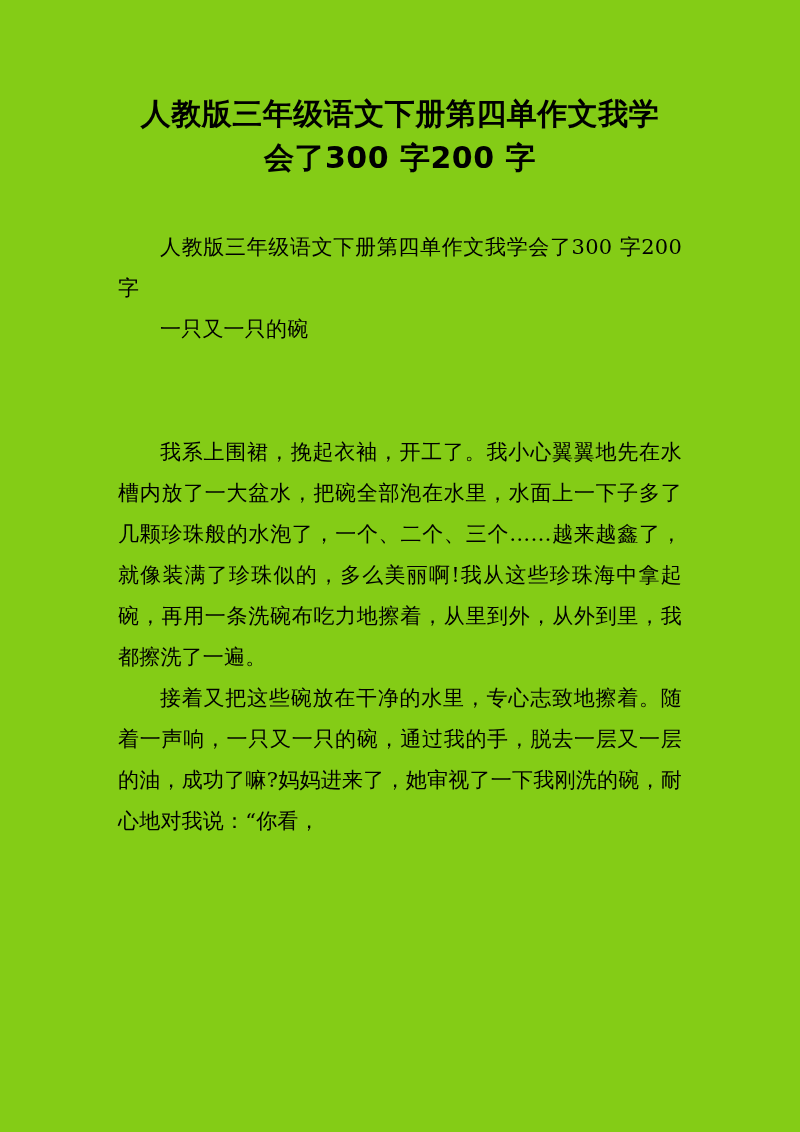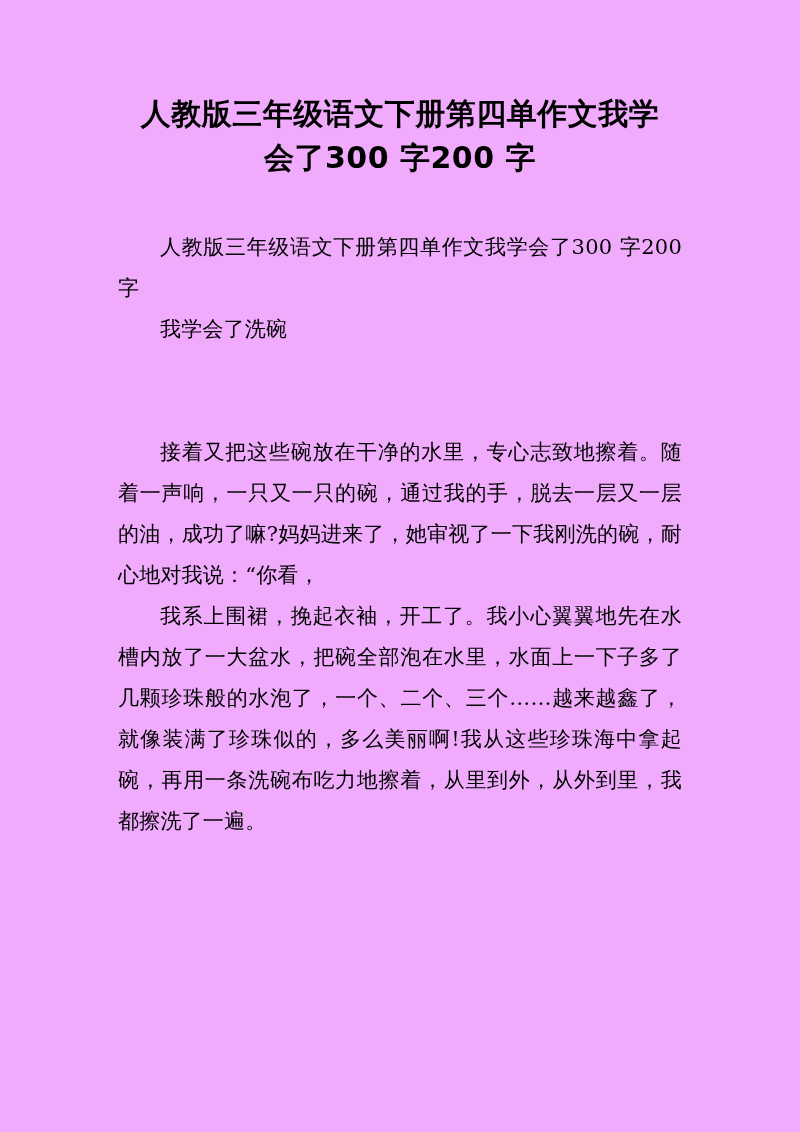--- a/index.html
+++ b/index.html
@@ -13,21 +13,21 @@
     font-family: "DejaVu Serif", "Liberation Serif", serif;
     color: #000000;
     overflow: hidden;
   }
   .page {
     position: relative;
     width: 800px;
     height: 1132px;
     box-sizing: border-box;
     padding: 0;
-    background: #f0abfc;
+    background: #84cc16;
   }
   .doc-title {
     margin: 0;
     padding: 92px 130px 0 130px;
     font-family: "DejaVu Sans", "Liberation Sans", sans-serif;
     font-weight: bold;
     font-size: 30px;
     line-height: 1.45;
     text-align: center;
     letter-spacing: 0.5px;
@@ -57,26 +57,26 @@
 <body>
 
 <div class="page">
 
   <h1 class="doc-title">人教版三年级语文下册第四单作文我学会了300 字200 字</h1>
 
   <div class="body-block">
 
     <p class="para indent">人教版三年级语文下册第四单作文我学会了300 字200 字</p>
 
-    <p class="para indent">我学会了洗碗</p>
+    <p class="para indent">一只又一只的碗</p>
 
     <div class="spacer"></div>
 
 
     <div class="spacer"></div>
 
+    <p class="para indent">我系上围裙，挽起衣袖，开工了。我小心翼翼地先在水槽内放了一大盆水，把碗全部泡在水里，水面上一下子多了几颗珍珠般的水泡了，一个、二个、三个……越来越鑫了，就像装满了珍珠似的，多么美丽啊!我从这些珍珠海中拿起碗，再用一条洗碗布吃力地擦着，从里到外，从外到里，我都擦洗了一遍。</p>
+
     <p class="para indent">接着又把这些碗放在干净的水里，专心志致地擦着。随着一声响，一只又一只的碗，通过我的手，脱去一层又一层的油，成功了嘛?妈妈进来了，她审视了一下我刚洗的碗，耐心地对我说：“你看，</p>
-
-    <p class="para indent">我系上围裙，挽起衣袖，开工了。我小心翼翼地先在水槽内放了一大盆水，把碗全部泡在水里，水面上一下子多了几颗珍珠般的水泡了，一个、二个、三个……越来越鑫了，就像装满了珍珠似的，多么美丽啊!我从这些珍珠海中拿起碗，再用一条洗碗布吃力地擦着，从里到外，从外到里，我都擦洗了一遍。</p>
 
   </div>
 
 </div>
 
 </body></html>

